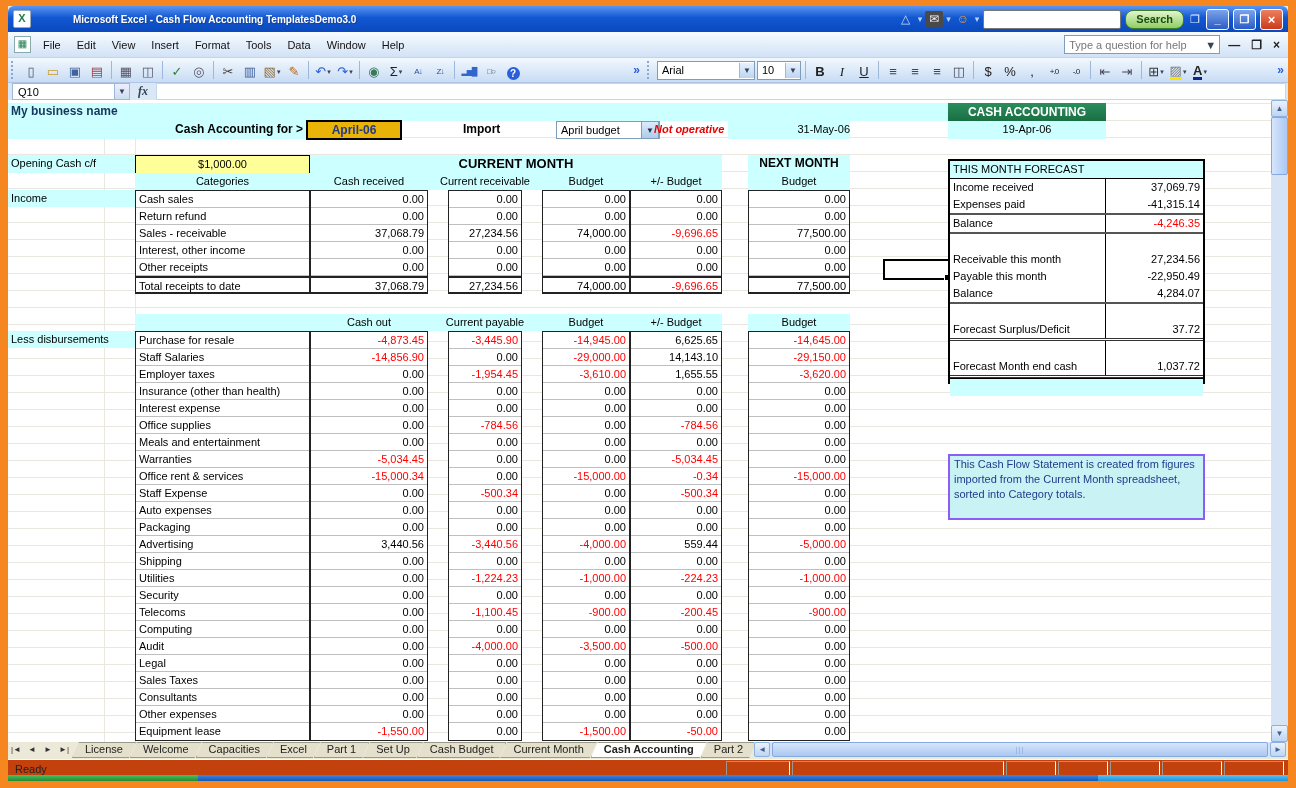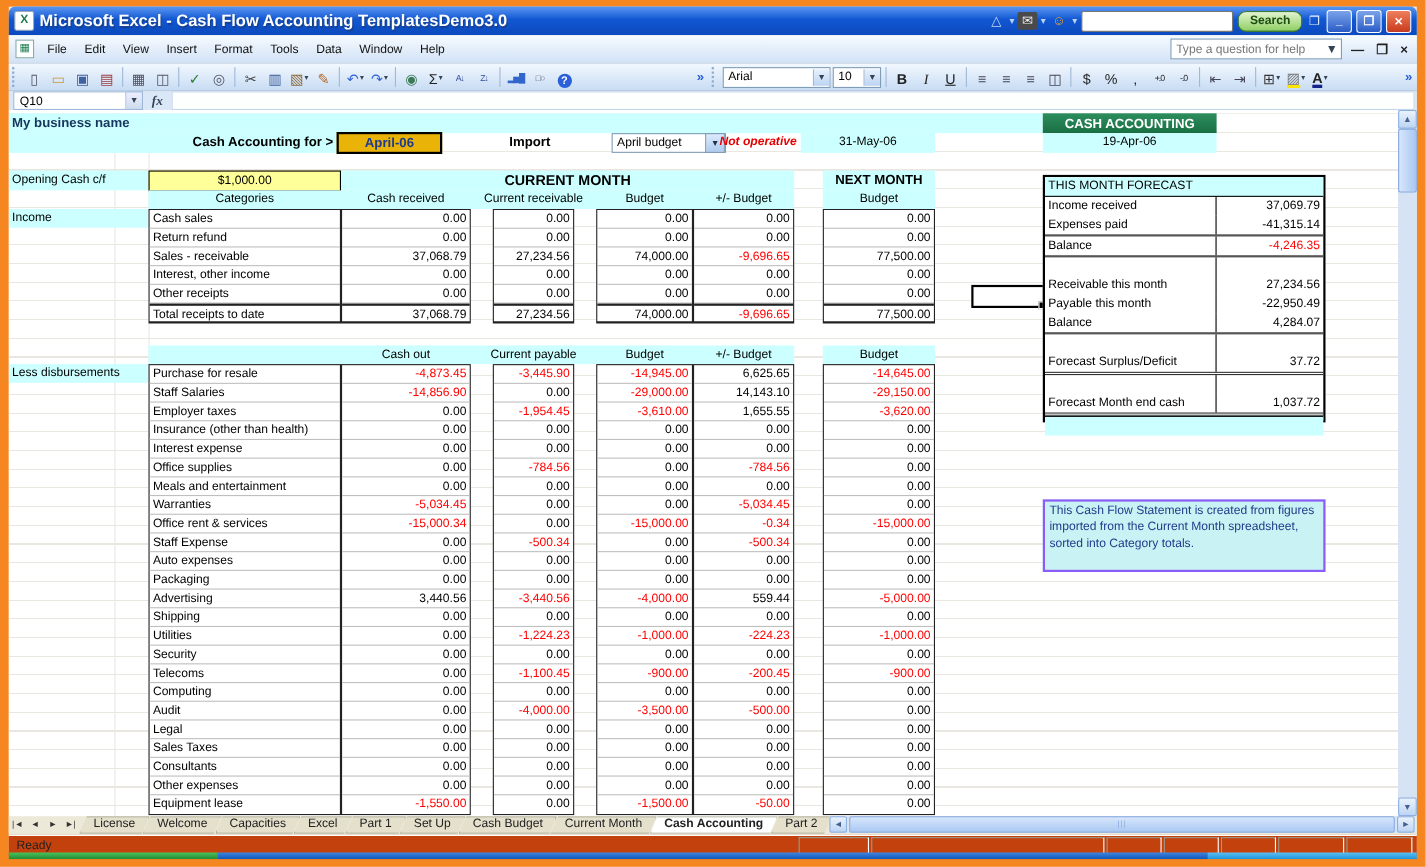--- a/index.html
+++ b/index.html
@@ -5,21 +5,21 @@
   html,body{margin:0;padding:0;}
   body{width:1296px;height:788px;background:#f6861f;position:relative;
        font-family:"Liberation Sans",sans-serif;overflow:hidden;}
   .window{position:absolute;left:8px;top:6px;width:1280px;height:769px;background:#ece9d8;}
 
   
   .titlebar{height:26px;background:linear-gradient(#5a96f2,#1257d2 45%,#0b49bd);
     display:flex;align-items:center;padding:0 5px;gap:5px;border-radius:6px 6px 0 0;}
   .xl-appico{width:16px;height:16px;background:#fff;border:1px solid #9ab;border-radius:2px;
     color:#1d7c4e;font-weight:bold;font-size:11px;line-height:14px;text-align:center;}
-  .title-text{color:#fff;font-weight:bold;font-size:15px;text-shadow:1px 1px 1px #16408c;white-space:nowrap;}
+  .title-text{color:#fff;font-weight:bold;font-size:10px;text-shadow:1px 1px 1px #16408c;white-space:nowrap;margin-left:37px;}
   .tb-right{margin-left:auto;display:flex;align-items:center;gap:4px;}
   .addon-ico{width:18px;height:16px;display:flex;align-items:center;justify-content:center;
     font-size:12px;border-radius:2px;}
   .addon-sep{color:#bcd2f2;font-size:9px;}
   .search-input{width:130px;height:17px;background:#fff;border:1px solid #777;border-radius:2px;
     font-size:11px;padding:0 3px;}
   .search-btn{height:17px;padding:0 10px;border-radius:8px;border:1px solid #3f7d28;
     background:linear-gradient(#e2f4cf,#8fcf62);color:#1c4d12;font-weight:bold;font-size:11px;
     display:flex;align-items:center;}
   .grid-ico{color:#e6eeff;font-size:11px;width:14px;text-align:center;}
@@ -388,21 +388,21 @@
 
       <div class="abs cyan" style="left:0;top:21px;width:298px;height:18px;"></div>
       <div class="abs txt b navy" style="left:95px;top:21px;width:200px;height:18px;text-align:right;font-size:12px;">Cash Accounting for &gt;</div>
       <div class="abs period-box" style="left:298px;top:20px;width:96px;height:20px;">April-06</div>
       <div class="abs txt b" style="left:455px;top:21px;width:60px;height:18px;font-size:12px;">Import</div>
       <div class="abs imp-combo" style="left:548px;top:21px;width:104px;height:18px;">
         <span>April budget</span>
         <span class="arr">▼</span>
       </div>
       <div class="abs red-italic" style="left:646px;top:21px;width:80px;height:18px;">Not operative</div>
-      <div class="abs cyan txt" style="left:720px;top:21px;width:122px;height:18px;text-align:center;">31-May-06</div>
+      <div class="abs cyan txt" style="left:720px;top:21px;width:122px;height:18px;text-align:right;">31-May-06</div>
 
       <div class="abs cyan txt" style="left:0;top:55px;width:127px;height:18px;padding-left:3px;">Opening Cash c/f</div>
       <div class="abs yellowcell" style="left:127px;top:55px;width:175px;height:19px;">$1,000.00</div>
       <div class="abs cyan txt b navy" style="left:302px;top:55px;width:412px;height:18px;text-align:center;font-size:13px;">CURRENT MONTH</div>
       <div class="abs cyan txt b navy" style="left:740px;top:55px;width:102px;height:18px;text-align:center;font-size:12px;">NEXT MONTH</div>
 
       <div class="abs cyan" style="left:127px;top:73px;width:587px;height:17px;"></div>
       <div class="abs cyan" style="left:740px;top:73px;width:102px;height:17px;"></div>
       <div id="income-heads">
           <div class="hlabel" style="left: 127px; top: 73px; width: 175px;">Categories</div>

